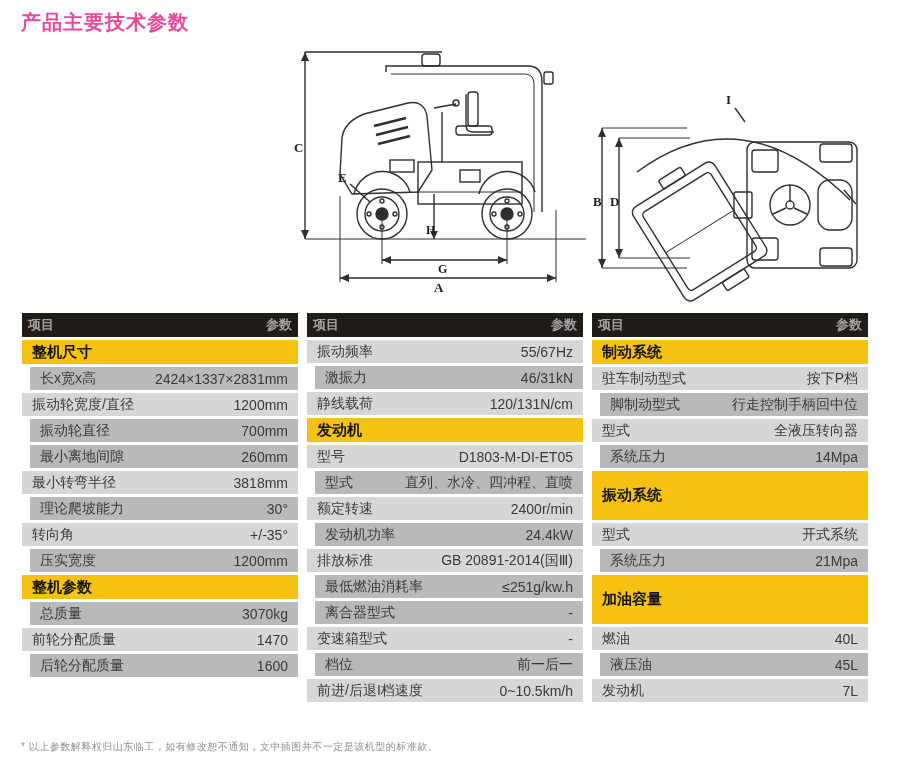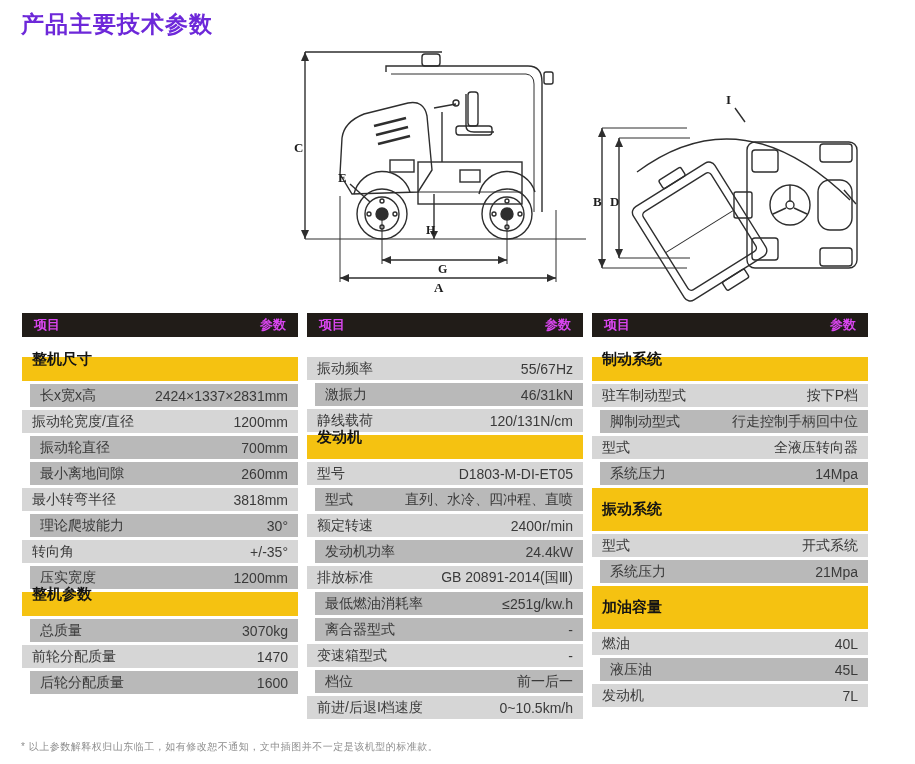--- a/index.html
+++ b/index.html
@@ -4,45 +4,45 @@
 <style>
   * { box-sizing: border-box; margin: 0; padding: 0; }
   html,body { background:#fff; }
   body {
     width: 915px; height: 764px;
     font-family: "Liberation Sans", "DejaVu Sans", sans-serif;
     position: relative; overflow: hidden; color:#222;
   }
   .page-title {
     position: absolute; left: 21px; top: 9px;
-    font-size: 23px; font-weight: bold; color: #6d28d9; letter-spacing: 1px;
+    font-size: 20px; font-weight: bold; color: #ec4899; letter-spacing: 1px;
   }
   .drawing { position: absolute; }
   #side-svg { left: 290px; top: 42px; width: 330px; height: 262px; }
   #top-svg  { left: 592px; top: 80px; width: 300px; height: 222px; }
   svg text { font-family: "Liberation Serif", "DejaVu Serif", serif; font-weight: bold; fill:#1d1d1d; }
 
   .tables-wrap {
     position: absolute; left: 22px; top: 313px;
     display: flex; gap: 9px;
   }
   .col { width: 276px; }
   .thead {
-    height: 24px; margin-bottom: 20px;
-    background: #211c18; color: #d946ef;
+    height: 24px; margin-bottom: 3px;
+    background: #211c18; color: #a3a3a3;
     display: flex; justify-content: space-between; align-items: center;
-    padding: 0 12px; font-size: 13px; font-weight: bold;
+    padding: 0 6px; font-size: 13px; font-weight: bold;
   }
   .section {
     height: 23px; margin-bottom: 3px;
     background: #f5c211; color: #141414;
-    display: flex; align-items: flex-end;
+    display: flex; align-items: center;
     padding: 12px 10px; font-size: 15px; font-weight: bold;
   }
-  .section.tall { height: 43px; }
+  .section.tall { height: 49px; }
   .row {
     height: 23px; margin-bottom: 3px;
     display: flex; justify-content: space-between; align-items: center;
     padding: 0 10px; font-size: 14px; color: #3a3a3a;
   }
   .row.dark  { background: #b9b9b9; margin-left: 8px; }
   .row.light { background: #d6d6d6; }
   .row .val { text-align: center; white-space: nowrap; }
   .footnote {
     position: absolute; left: 21px; top: 740px;

